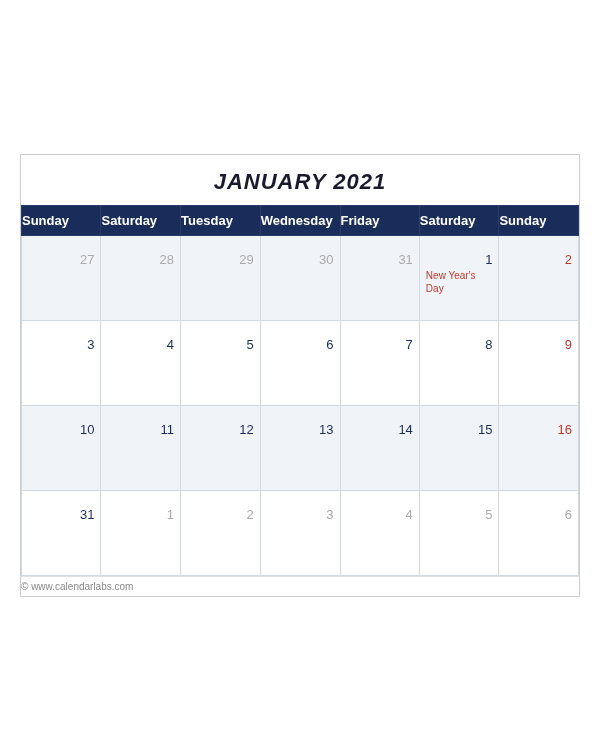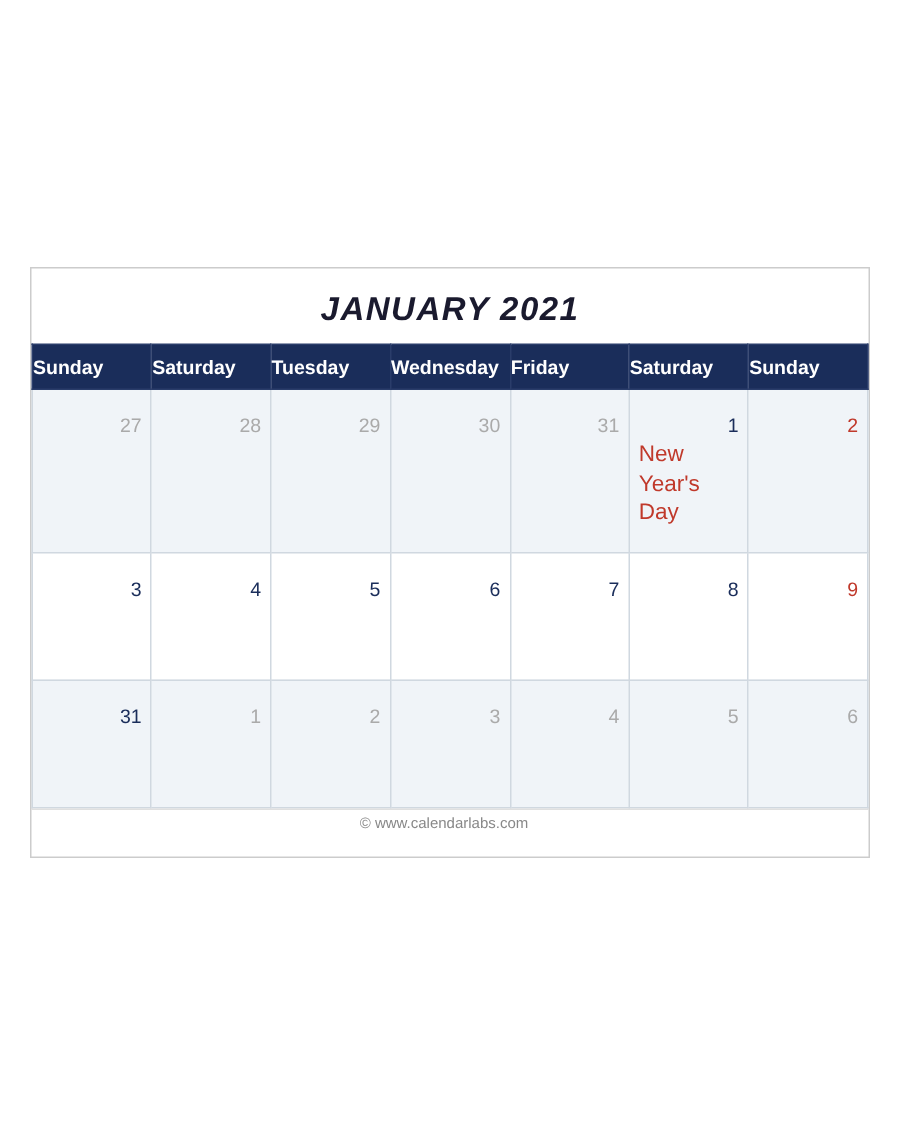--- a/index.html
+++ b/index.html
@@ -60,30 +60,30 @@
       text-align: right;
       display: block;
     }
     .day-number.outside {
       color: #aaa;
     }
     .day-number.saturday {
       color: #c0392b;
     }
     .holiday-text {
-      font-size: 15px;
+      font-size: 10px;
       color: #c0392b;
       margin-top: 2px;
       line-height: 1.3;
     }
     .footer {
-      text-align: center;
+      text-align: left;
       font-size: 10px;
       color: #888;
-      padding: 4px 8px 16px 0;
+      padding: 4px 8px 4px 0;
       border-top: 1px solid #e0e0e0;
     }
   </style>
 </head>
 <body>
 
 <div class="calendar-wrapper">
   <div class="calendar-title">JANUARY 2021</div>
   <table class="calendar-grid">
     <thead>
@@ -140,20 +140,43 @@
           </td>
           <td>
             <span class="day-number">8</span>
           </td>
           <td>
             <span class="day-number saturday">9</span>
           </td>
         </tr>
         <tr>
           <td>
+            <span class="day-number">10</span>
+          </td>
+          <td>
+            <span class="day-number">11</span>
+          </td>
+          <td>
+            <span class="day-number">12</span>
+          </td>
+          <td>
+            <span class="day-number">13</span>
+          </td>
+          <td>
+            <span class="day-number">14</span>
+          </td>
+          <td>
+            <span class="day-number">15</span>
+          </td>
+          <td>
+            <span class="day-number saturday">16</span>
+          </td>
+        </tr>
+        <tr>
+          <td>
             <span class="day-number">31</span>
           </td>
           <td>
             <span class="day-number outside">1</span>
           </td>
           <td>
             <span class="day-number outside">2</span>
           </td>
           <td>
             <span class="day-number outside">3</span>

